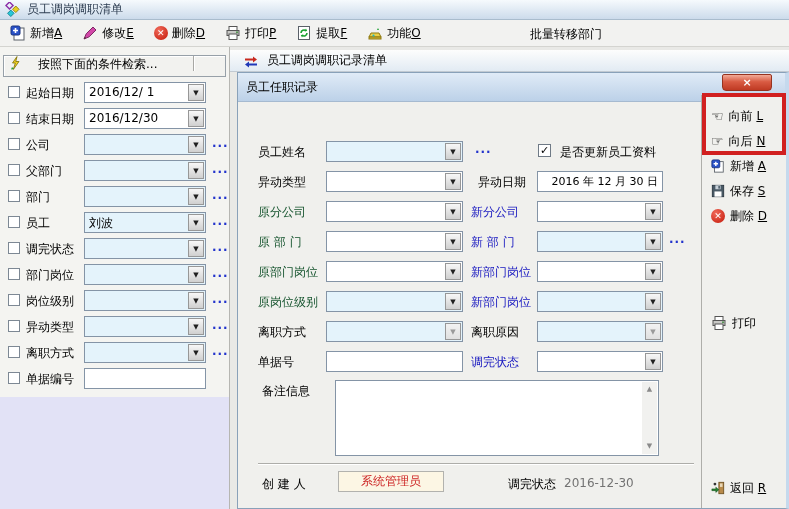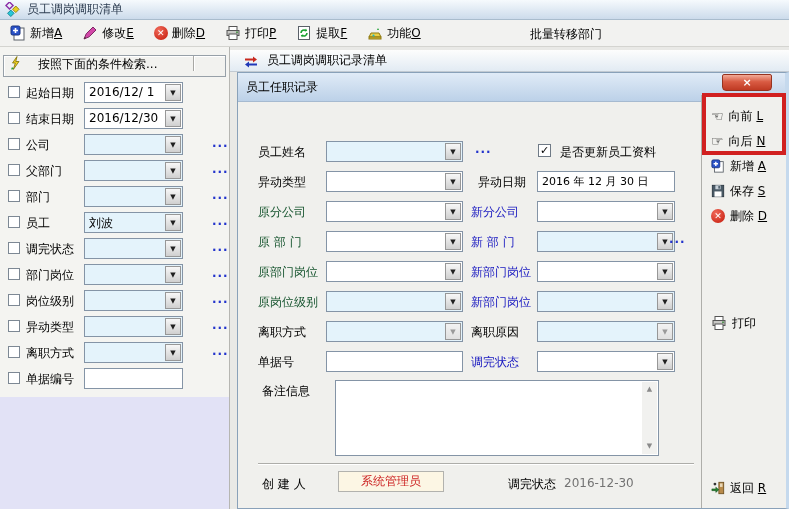--- a/index.html
+++ b/index.html
@@ -35,21 +35,21 @@
     position:absolute; left:3px; top:8px; width:223px; height:22px;
     background:#f2f2ef; border:1px solid #97a0a8;
     box-shadow:inset 1px 1px 0 #ffffff;
     display:flex; align-items:flex-start; gap:15px; padding:0 5px;
   }
   .search-header .hdr-divider { margin-left:auto; width:1px; height:15px; background:#a8a8a4; box-shadow:1px 0 0 #fff; margin-right:26px; }
   .s-row { position:absolute; left:0; width:230px; height:22px; }
   .s-check { position:absolute; left:8px; top:4px; width:12px; height:12px; background:#fff; border:1px solid #7d8894; }
   .s-label { position:absolute; left:26px; top:3px; white-space:nowrap; }
   .s-field {
-    position:absolute; left:84px; top:0; width:99px; height:21px;
+    position:absolute; left:84px; top:0; width:122px; height:21px;
     background:#fff; border:1px solid #8494a6; padding:2px 18px 0 4px; overflow:hidden; white-space:nowrap;
   }
   .s-field.blue { background:#e4f3fb; }
   .s-field.plain { padding-right:4px; }
   .combo-arrow {
     position:absolute; right:1px; top:1px; width:16px; height:17px;
     background:linear-gradient(#f7f7f7,#d0d0d0); border:1px solid #979797;
     display:flex; align-items:center; justify-content:center; font-size:7px; color:#202020;
   }
   .combo-arrow.disabled { color:#9a9a9a; background:linear-gradient(#f2f2f2,#e0e0e0); }
@@ -86,21 +86,21 @@
 
   .f-label { position:absolute; top:3px; white-space:nowrap; }
   .lbl-old { color:#14532d; }
   .lbl-new { color:#1818c0; }
   .f-field {
     position:absolute; top:0; height:21px; background:#fff; border:1px solid #8494a6;
     padding:2px 18px 0 4px; overflow:hidden; white-space:nowrap;
   }
   .f-field.blue { background:#e4f3fb; }
   .f-field.left-col { left:88px; width:137px; }
-  .f-field.right-col { left:299px; width:138px; }
+  .f-field.right-col { left:299px; width:126px;text-align:right; }
   .f-field.plain { padding-right:4px; }
   .f-row { position:absolute; left:0; width:460px; height:21px; }
   .f-dots { position:absolute; top:1px; color:#2233cc; font-weight:bold; letter-spacing:1px; }
   .dlg-check {
     position:absolute; left:300px; top:3px; width:13px; height:13px;
     background:#fff; border:1px solid #6f7a86; font-size:11px; line-height:11px; text-align:center;
   }
   .date-field { font-size:11px; letter-spacing:0; }
 
   .remark-label { position:absolute; left:24px; top:288px; }

